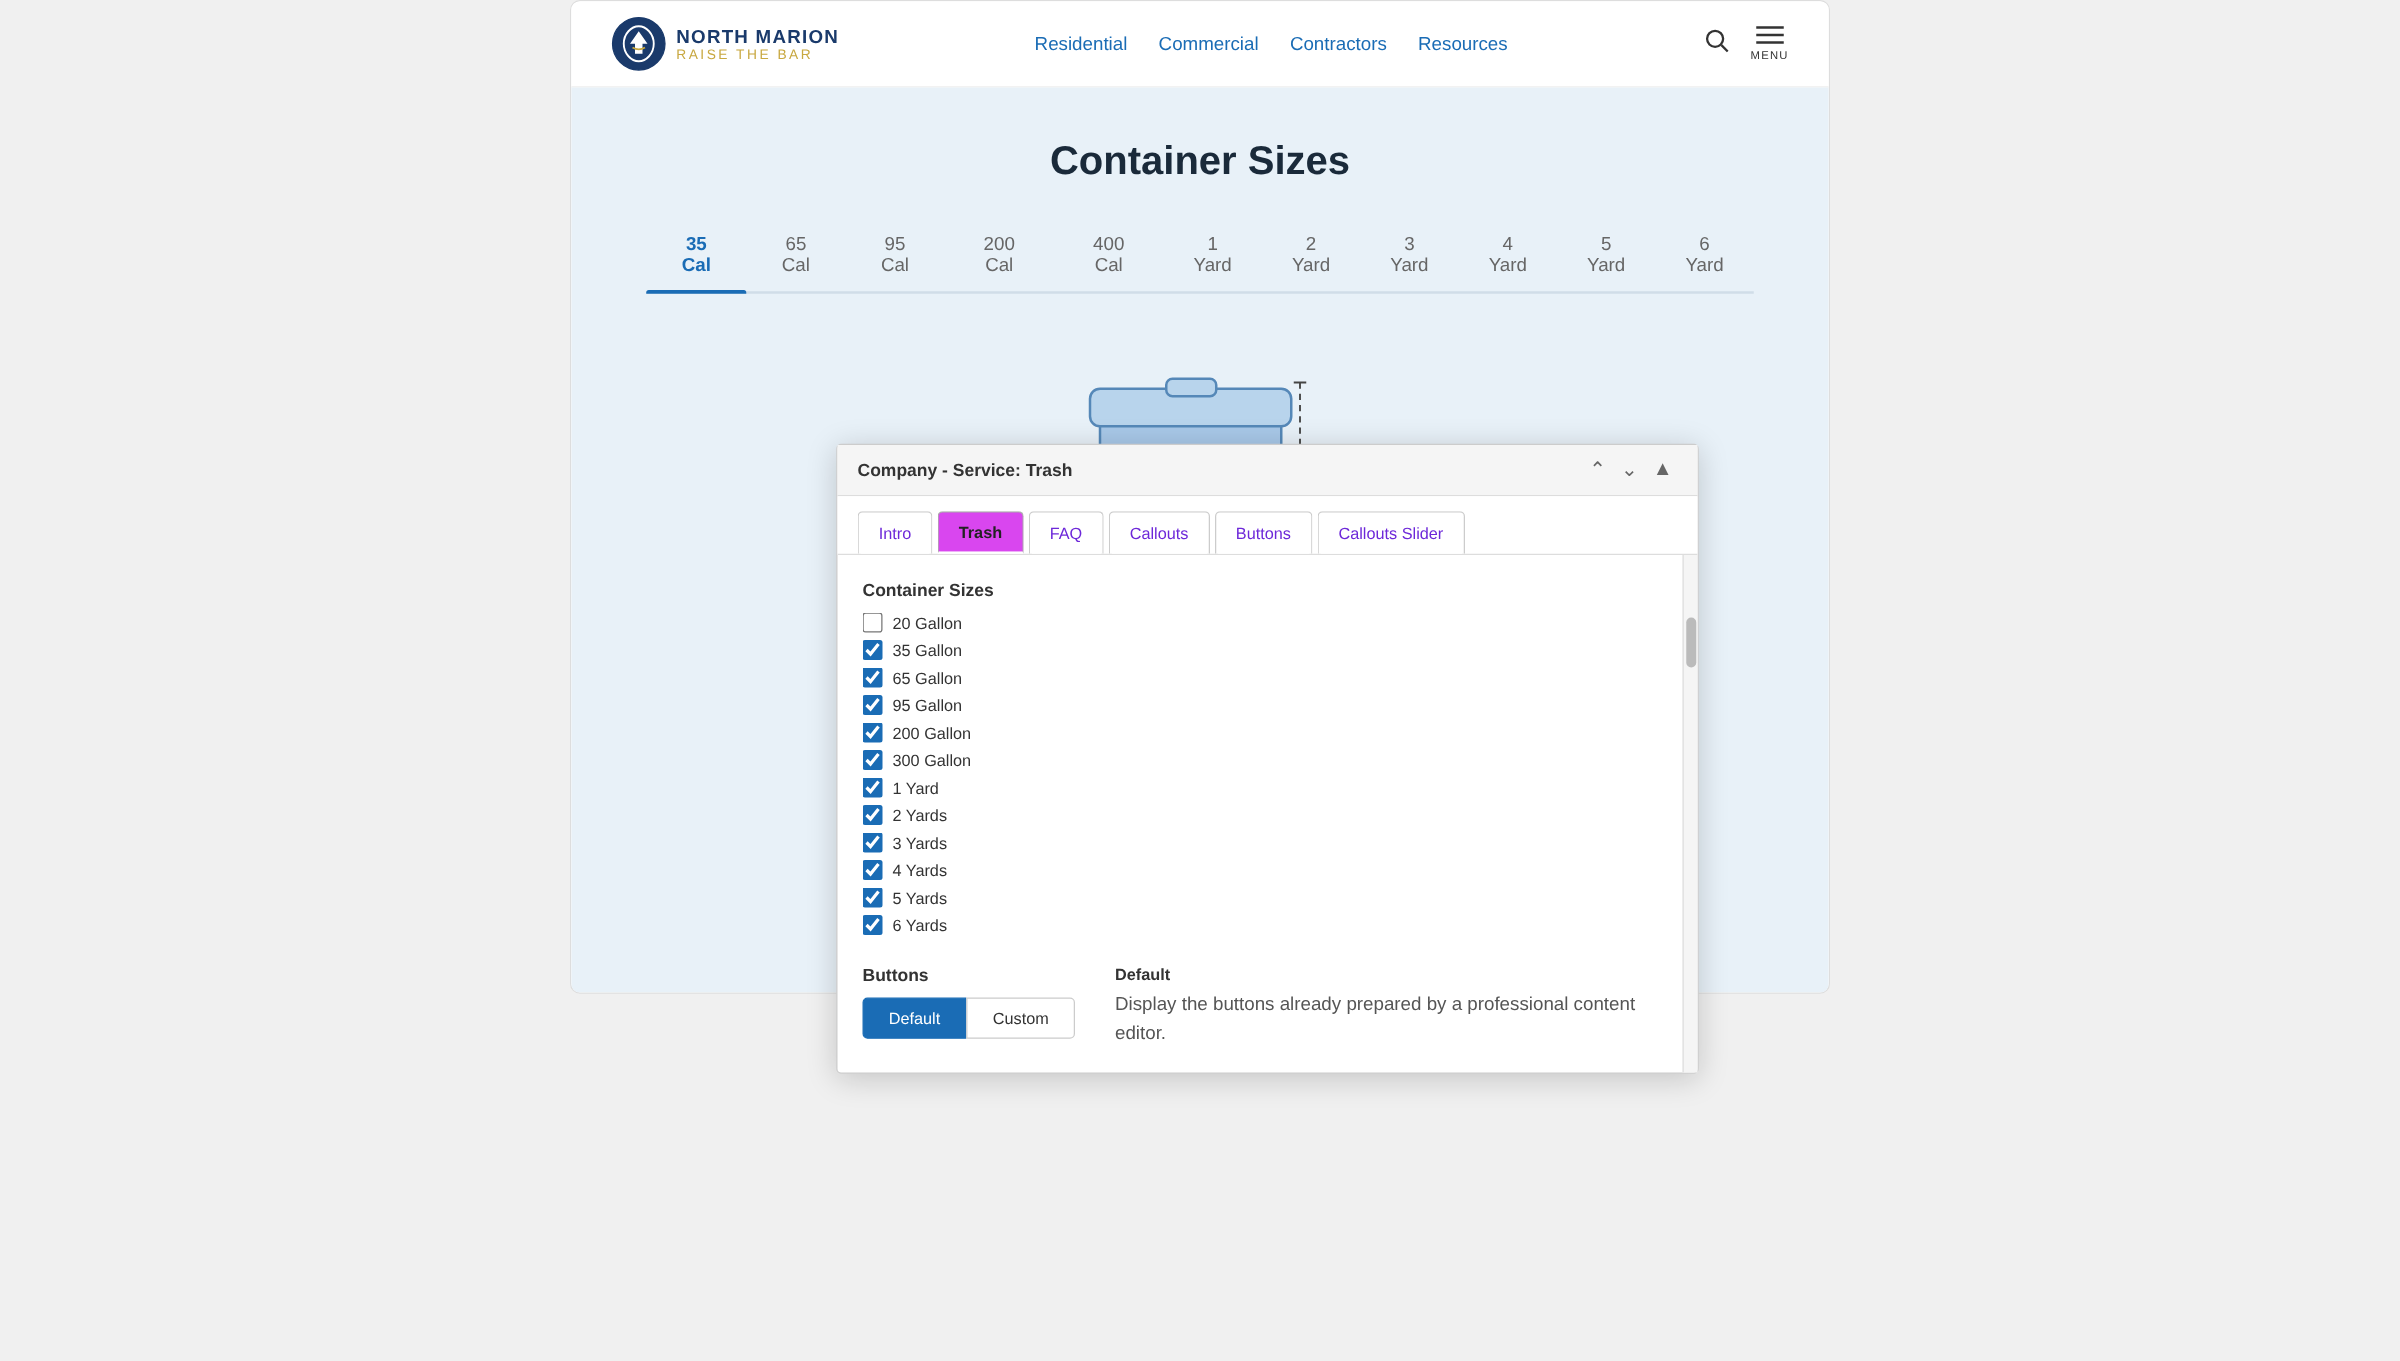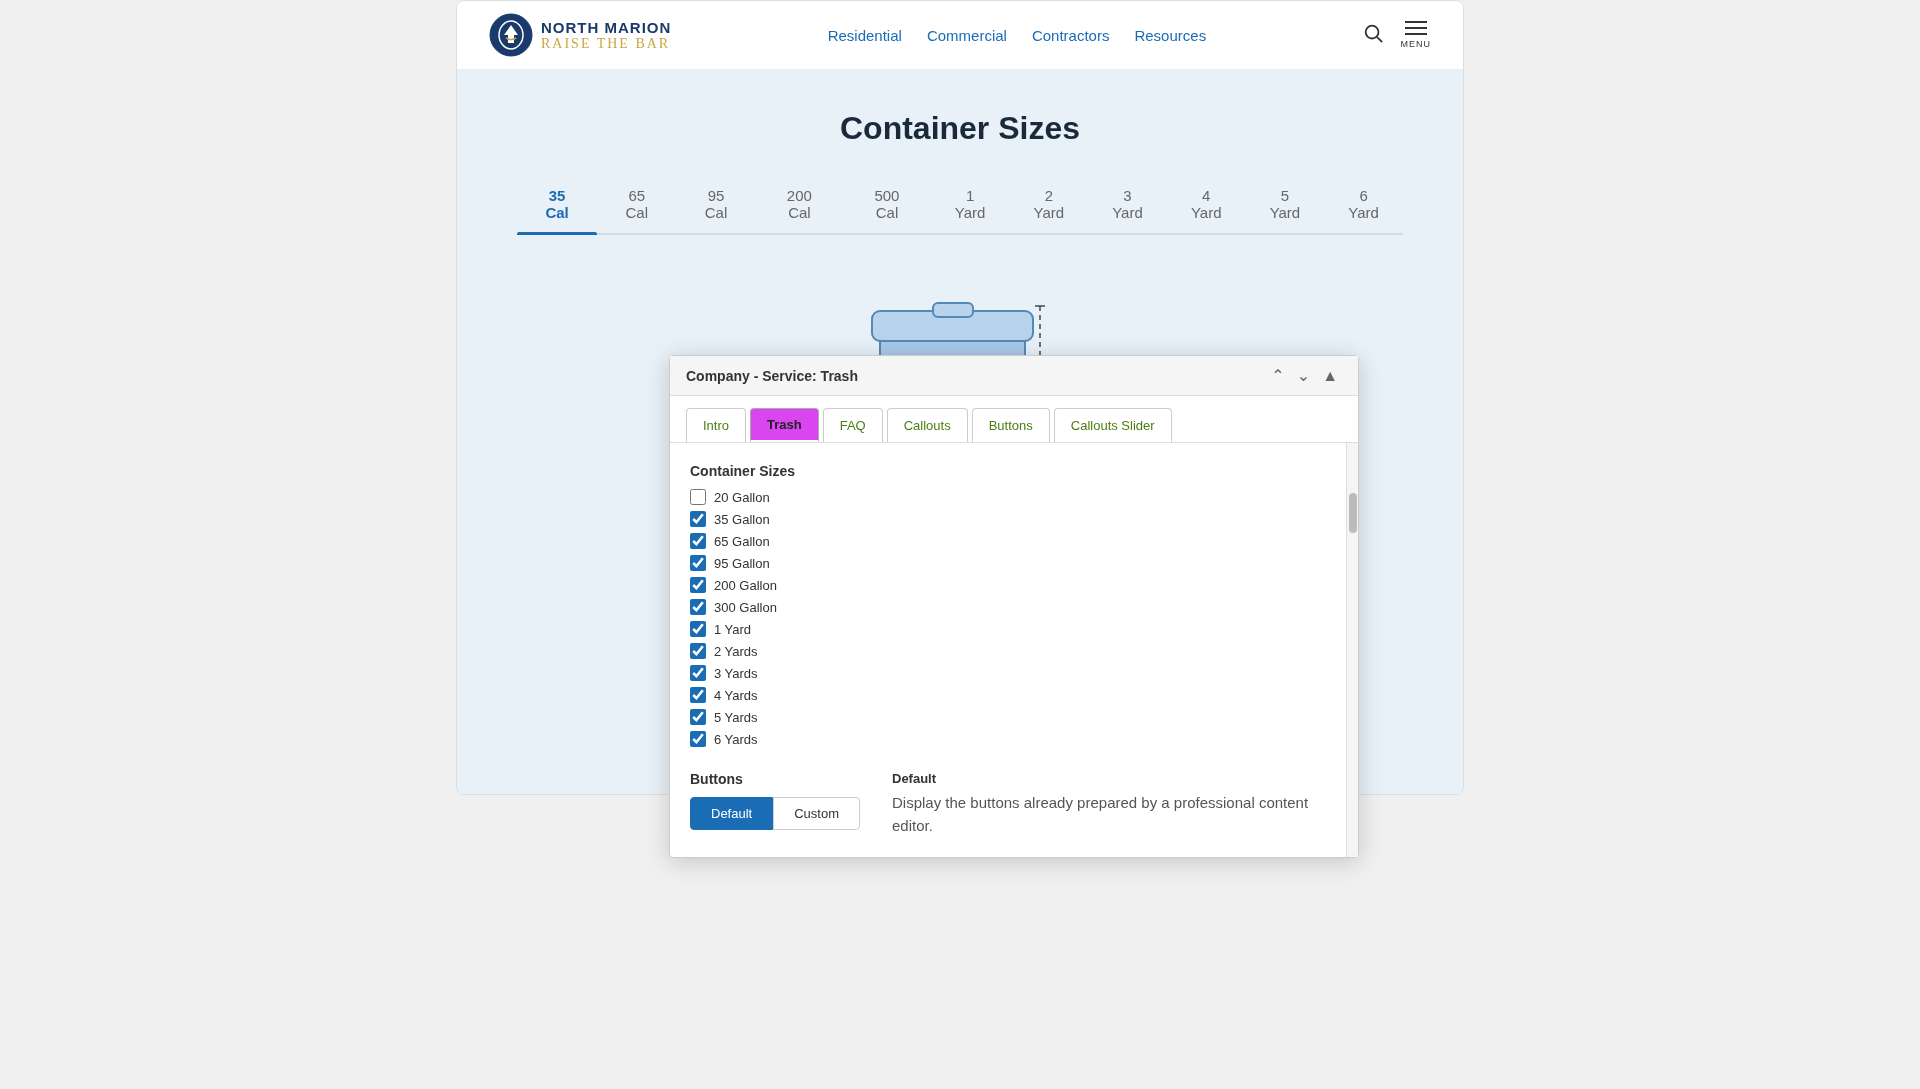--- a/index.html
+++ b/index.html
@@ -38,25 +38,24 @@
       display: flex;
       flex-direction: column;
     }
     .logo-name {
       font-size: 15px;
       font-weight: 800;
       color: #1a3a6b;
       letter-spacing: 1px;
     }
     .logo-tagline {
-      font-size: 14px;
+      font-size: 11px;
       color: #c8a840;
       letter-spacing: 2px;
       text-transform: uppercase;
-      font-family: Liberation Serif, serif;
     }
     .site-nav {
       display: flex;
       align-items: center;
       gap: 25px;
     }
     .nav-link {
       font-size: 15px;
       color: #1a6cb5;
       text-decoration: none;
@@ -234,21 +233,21 @@
     .panel-tabs {
       display: flex;
       gap: 0;
       padding: 12px 16px 0;
       border-bottom: 1px solid #ddd;
       background: #fff;
     }
     .panel-tab {
       padding: 8px 16px;
       font-size: 13px;
-      color: #4d7c0f;
+      color: #6d28d9;
       cursor: pointer;
       background: #fff;
       border: 1px solid #ccc;
       border-bottom: none;
       margin-right: 4px;
       border-radius: 4px 4px 0 0;
     }
     .panel-tab.active {
       background: #d946ef;
       font-weight: 700;
@@ -384,21 +383,21 @@
 
   <div class="page-content">
 
     <h1 class="page-title">Container Sizes</h1>
 
     <div class="size-tabs">
       <button class="size-tab active">35 Cal</button>
       <button class="size-tab">65 Cal</button>
       <button class="size-tab">95 Cal</button>
       <button class="size-tab">200 Cal</button>
-      <button class="size-tab">500 Cal</button>
+      <button class="size-tab">400 Cal</button>
       <button class="size-tab">1 Yard</button>
       <button class="size-tab">2 Yard</button>
       <button class="size-tab">3 Yard</button>
       <button class="size-tab">4 Yard</button>
       <button class="size-tab">5 Yard</button>
       <button class="size-tab">6 Yard</button>
     </div>
 
     <div class="container-display">
       <div class="bin-diagram">

